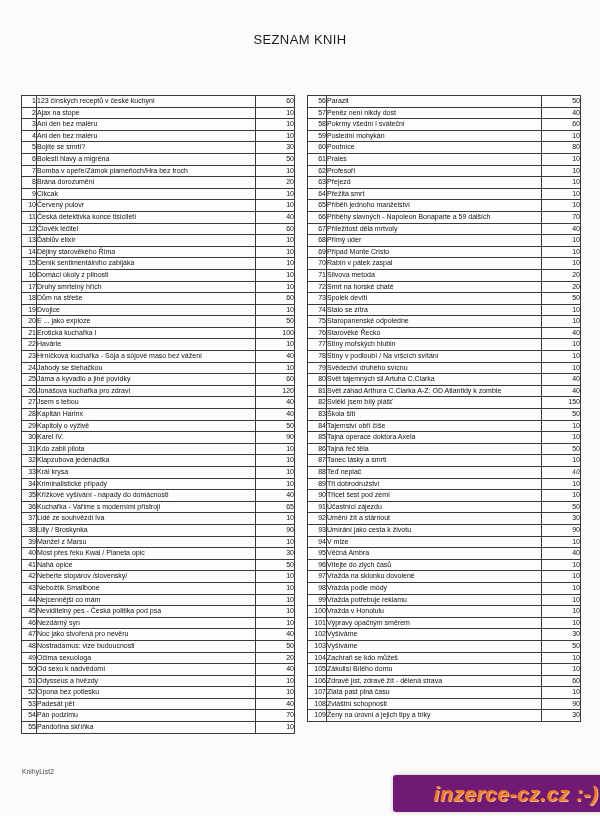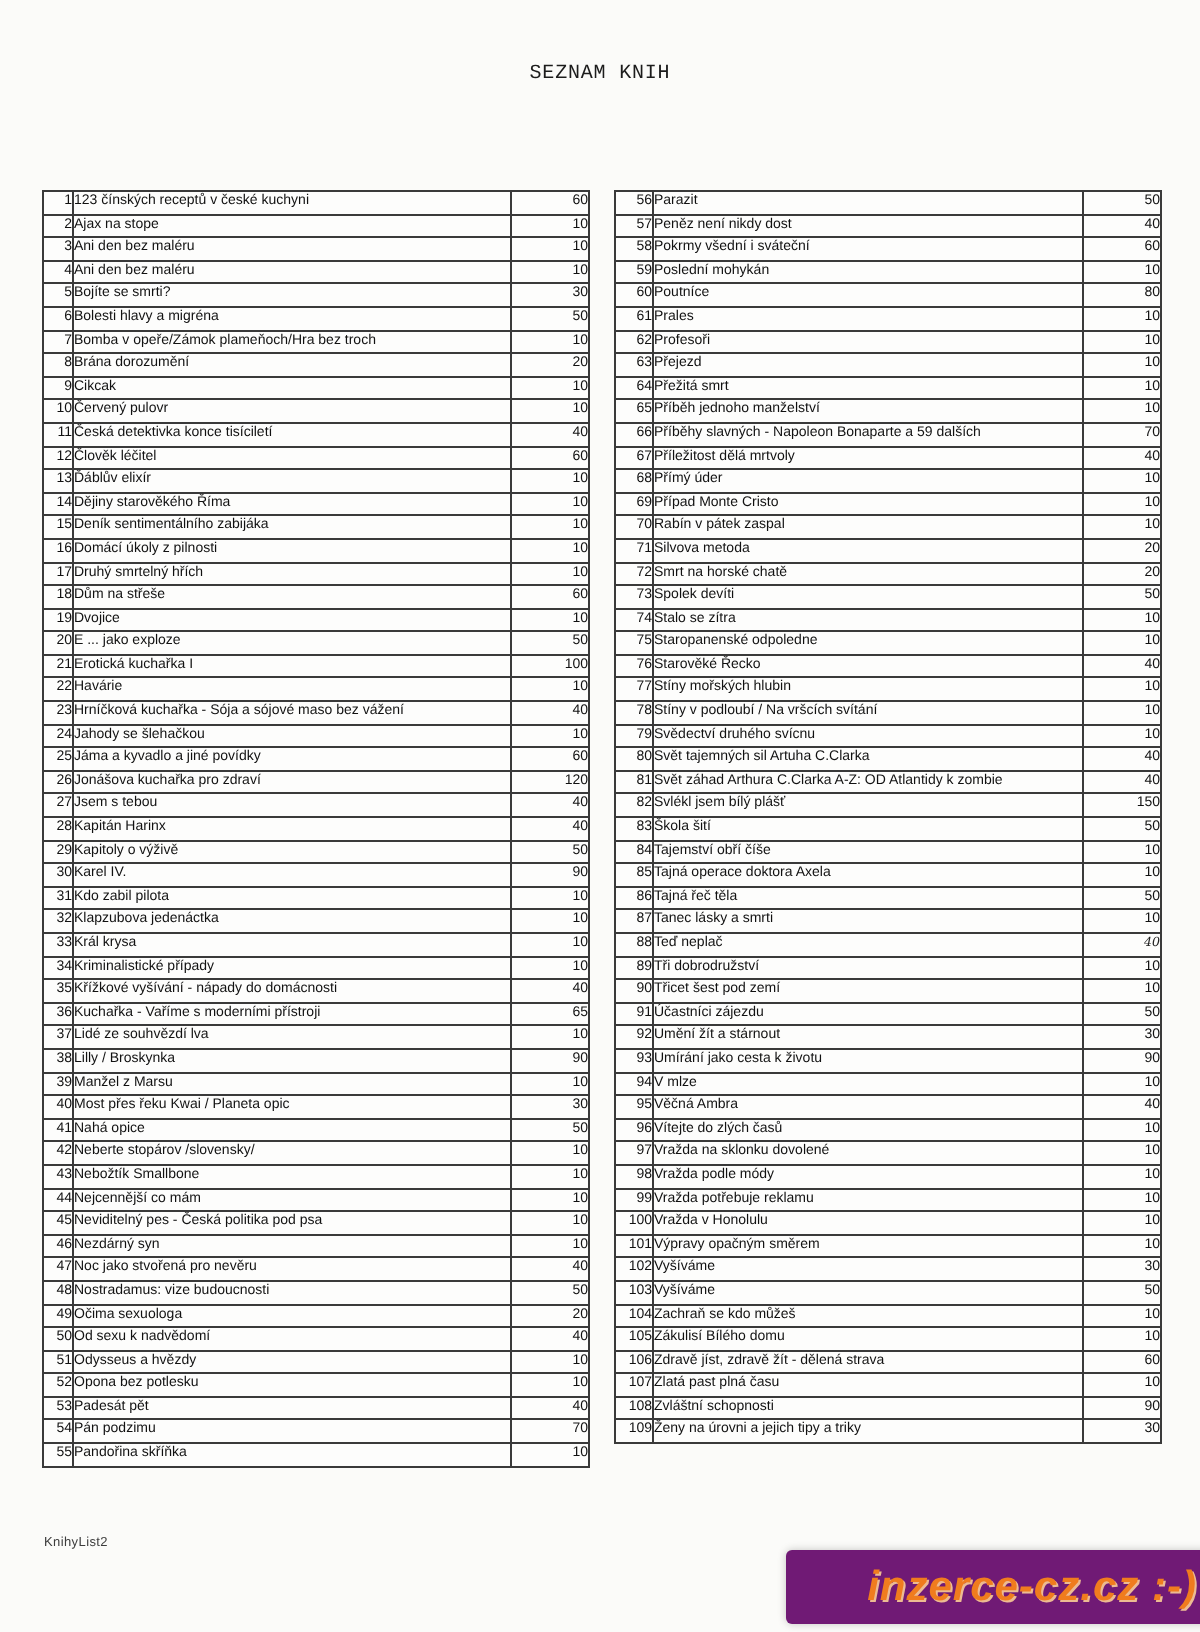--- a/index.html
+++ b/index.html
@@ -7,23 +7,22 @@
     width:600px;height:816px;
     background:#fbfbf9;
     font-family:"Liberation Sans", sans-serif;
     color:#131313;
     overflow:hidden;
     position:relative;
   }
   .page{position:absolute;inset:0;}
   .doc-title{
     position:absolute;top:32px;left:0;width:100%;
-    text-align:center;font-size:10px;letter-spacing:.4px;
+    text-align:center;font-size:13px;letter-spacing:.4px;
     color:#1c1c1c;
-    font-family:Liberation Mono, monospace;
   }
   table.books{
     position:absolute;top:95px;
     border-collapse:collapse;table-layout:fixed;
     width:274px;
     background:#fdfdfc;
   }
   table.books.left{left:21px;}
   table.books.right{left:307px;}
   table.books td{

